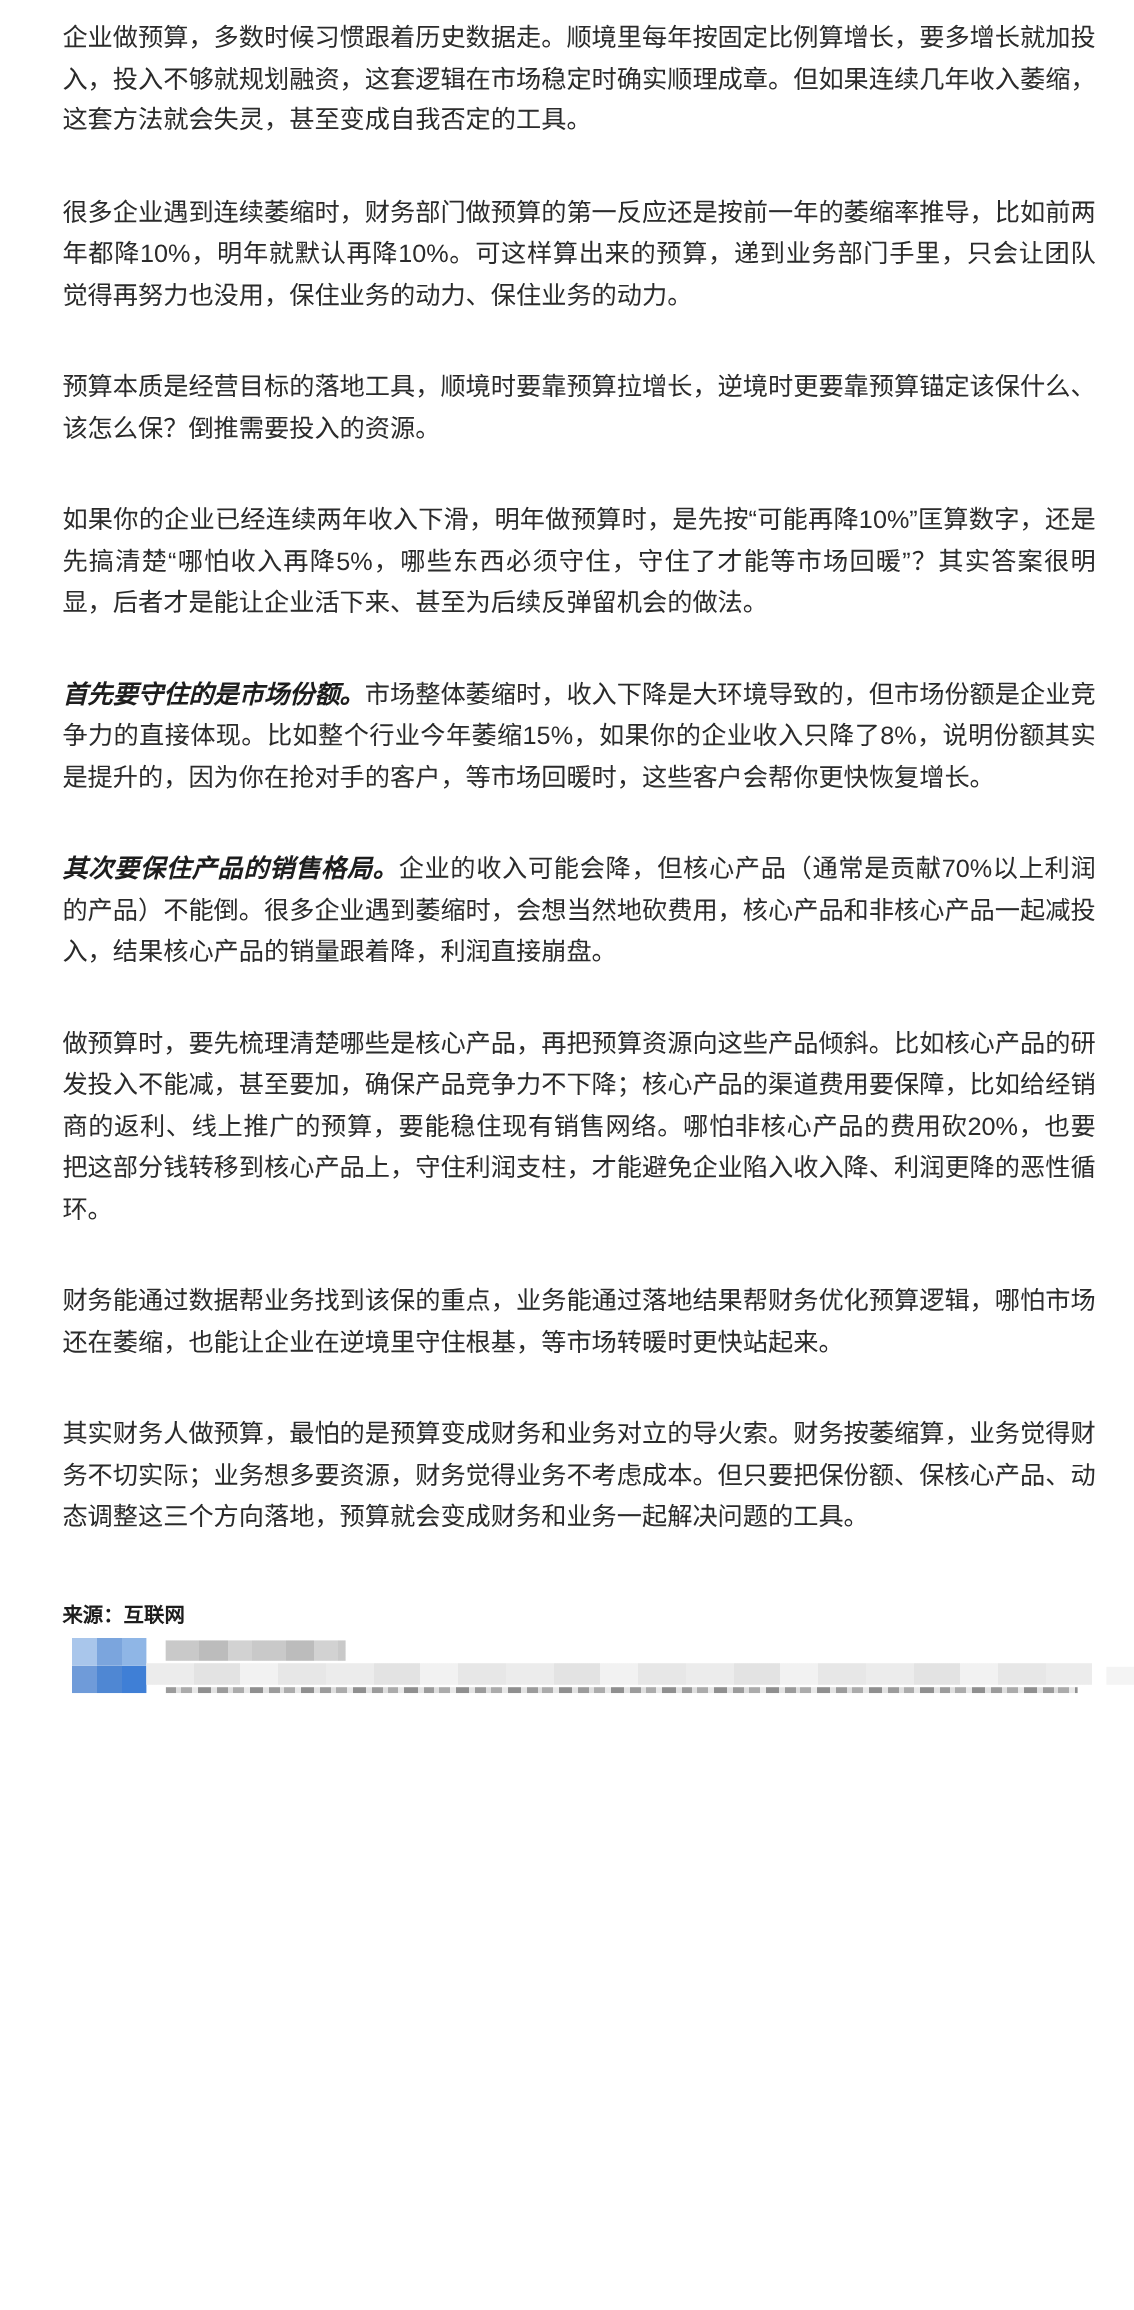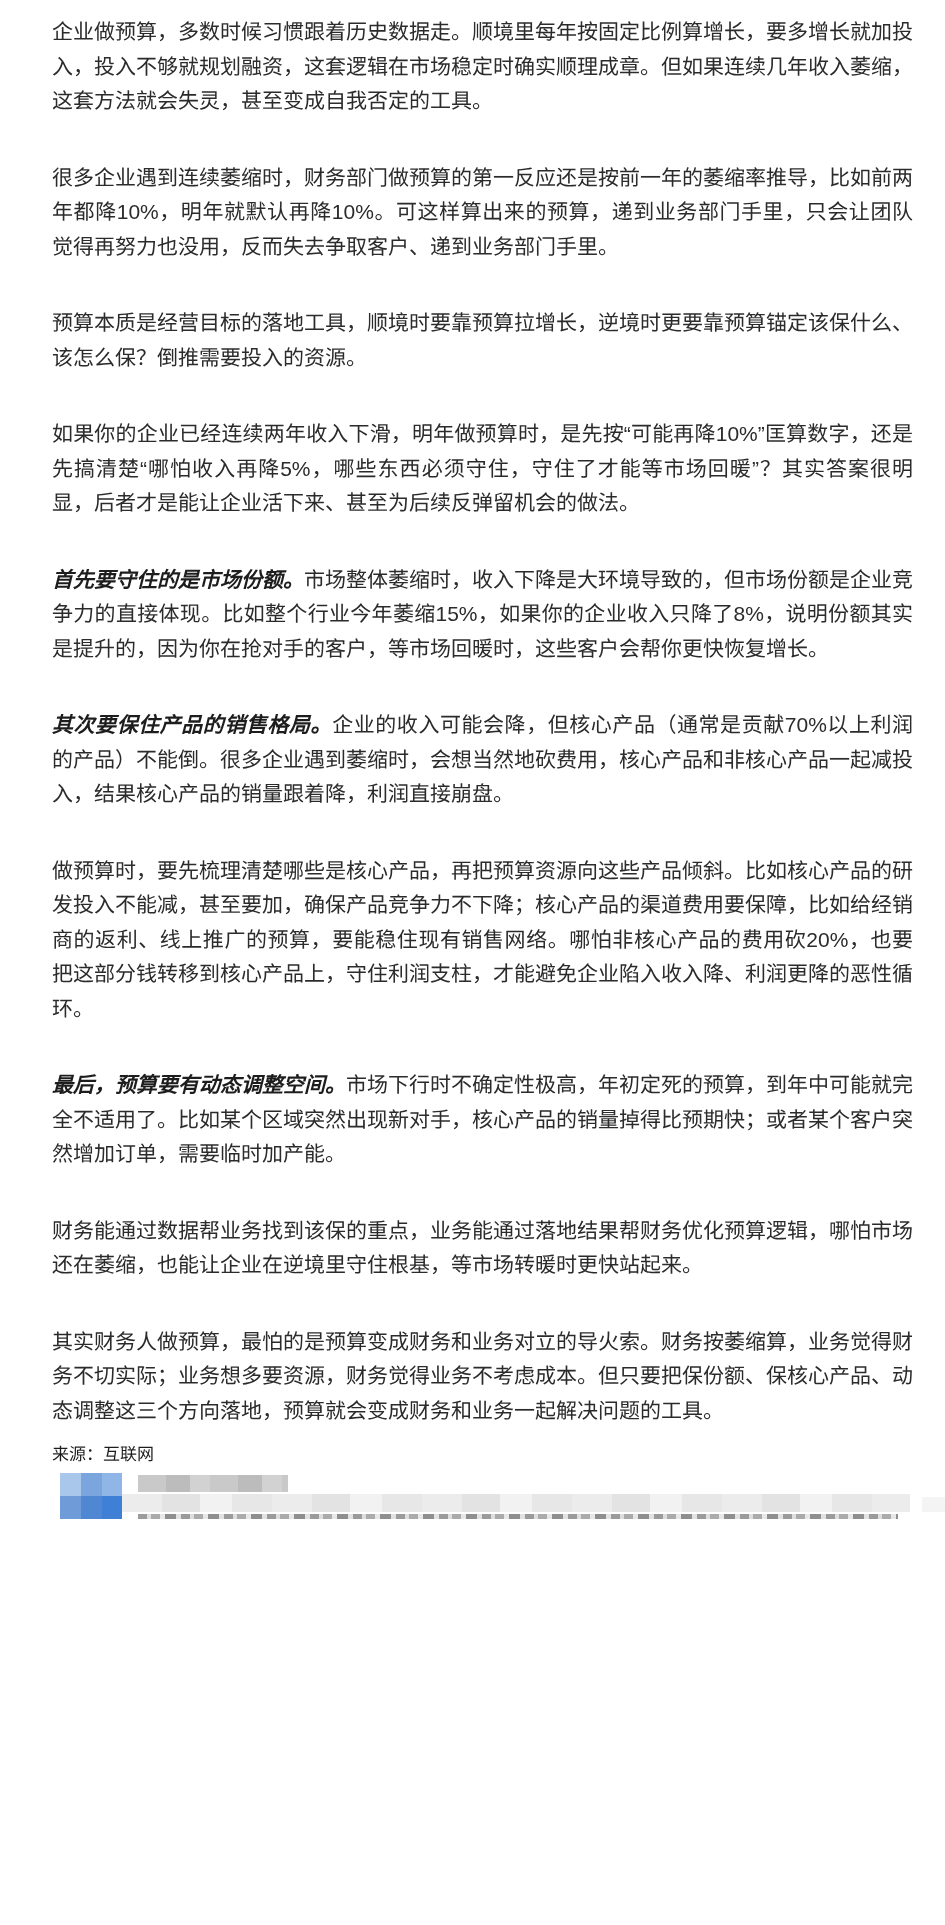--- a/index.html
+++ b/index.html
@@ -32,24 +32,25 @@
   }
   .para strong {
     font-weight: 700;
     color: #1d1d1d;
     font-style: italic;
   }
   .footer {
     padding-left: 52px;
   }
   .source-label {
-    margin-top: 15px;
+    margin-top: 52px;
     font-size: 17px;
     line-height: 24px;
     color: #1d1d1d;
+    font-weight: bold;
   }
   
   .blur-card {
     position: relative;
     margin-top: 6px;
     margin-left: 8px;
     height: 46px;
     overflow: hidden;
   }
   .blur-logo {
@@ -93,27 +94,26 @@
     width: 760px;
     height: 5px;
     background: repeating-linear-gradient(90deg, #9b9b9b 0 9px, #dedede 9px 13px, #ababab 13px 22px, #e8e8e8 22px 27px, #8f8f8f 27px 38px, #e2e2e2 38px 43px);
   }
 </style>
 </head>
 <body>
 
 <main class="article">
     <p class="para">企业做预算，多数时候习惯跟着历史数据走。顺境里每年按固定比例算增长，要多增长就加投入，投入不够就规划融资，这套逻辑在市场稳定时确实顺理成章。但如果连续几年收入萎缩，这套方法就会失灵，甚至变成自我否定的工具。</p>
-    <p class="para">很多企业遇到连续萎缩时，财务部门做预算的第一反应还是按前一年的萎缩率推导，比如前两年都降10%，明年就默认再降10%。可这样算出来的预算，递到业务部门手里，只会让团队觉得再努力也没用，反而失去争取客户、递到业务部门手里。</p>
+    <p class="para">很多企业遇到连续萎缩时，财务部门做预算的第一反应还是按前一年的萎缩率推导，比如前两年都降10%，明年就默认再降10%。可这样算出来的预算，递到业务部门手里，只会让团队觉得再努力也没用，保住业务的动力、保住业务的动力。</p>
     <p class="para">预算本质是经营目标的落地工具，顺境时要靠预算拉增长，逆境时更要靠预算锚定该保什么、该怎么保？倒推需要投入的资源。</p>
     <p class="para">如果你的企业已经连续两年收入下滑，明年做预算时，是先按“可能再降10%”匡算数字，还是先搞清楚“哪怕收入再降5%，哪些东西必须守住，守住了才能等市场回暖”？其实答案很明显，后者才是能让企业活下来、甚至为后续反弹留机会的做法。</p>
     <p class="para"><strong>首先要守住的是市场份额。</strong>市场整体萎缩时，收入下降是大环境导致的，但市场份额是企业竞争力的直接体现。比如整个行业今年萎缩15%，如果你的企业收入只降了8%，说明份额其实是提升的，因为你在抢对手的客户，等市场回暖时，这些客户会帮你更快恢复增长。</p>
     <p class="para"><strong>其次要保住产品的销售格局。</strong>企业的收入可能会降，但核心产品（通常是贡献70%以上利润的产品）不能倒。很多企业遇到萎缩时，会想当然地砍费用，核心产品和非核心产品一起减投入，结果核心产品的销量跟着降，利润直接崩盘。</p>
     <p class="para">做预算时，要先梳理清楚哪些是核心产品，再把预算资源向这些产品倾斜。比如核心产品的研发投入不能减，甚至要加，确保产品竞争力不下降；核心产品的渠道费用要保障，比如给经销商的返利、线上推广的预算，要能稳住现有销售网络。哪怕非核心产品的费用砍20%，也要把这部分钱转移到核心产品上，守住利润支柱，才能避免企业陷入收入降、利润更降的恶性循环。</p>
-    <p class="para"><strong>最后，预算要有动态调整空间。</strong>市场下行时不确定性极高，年初定死的预算，到年中可能就完全不适用了。比如某个区域突然出现新对手，核心产品的销量掉得比预期快；或者某个客户突然增加订单，需要临时加产能。</p>
     <p class="para">财务能通过数据帮业务找到该保的重点，业务能通过落地结果帮财务优化预算逻辑，哪怕市场还在萎缩，也能让企业在逆境里守住根基，等市场转暖时更快站起来。</p>
     <p class="para">其实财务人做预算，最怕的是预算变成财务和业务对立的导火索。财务按萎缩算，业务觉得财务不切实际；业务想多要资源，财务觉得业务不考虑成本。但只要把保份额、保核心产品、动态调整这三个方向落地，预算就会变成财务和业务一起解决问题的工具。</p>
   </main>
 
 <footer class="footer">
   <div class="source-label">来源：互联网</div>
 
   <div class="blur-card">
     <div class="blur-logo"></div>
     <div class="blur-line-1"></div>

